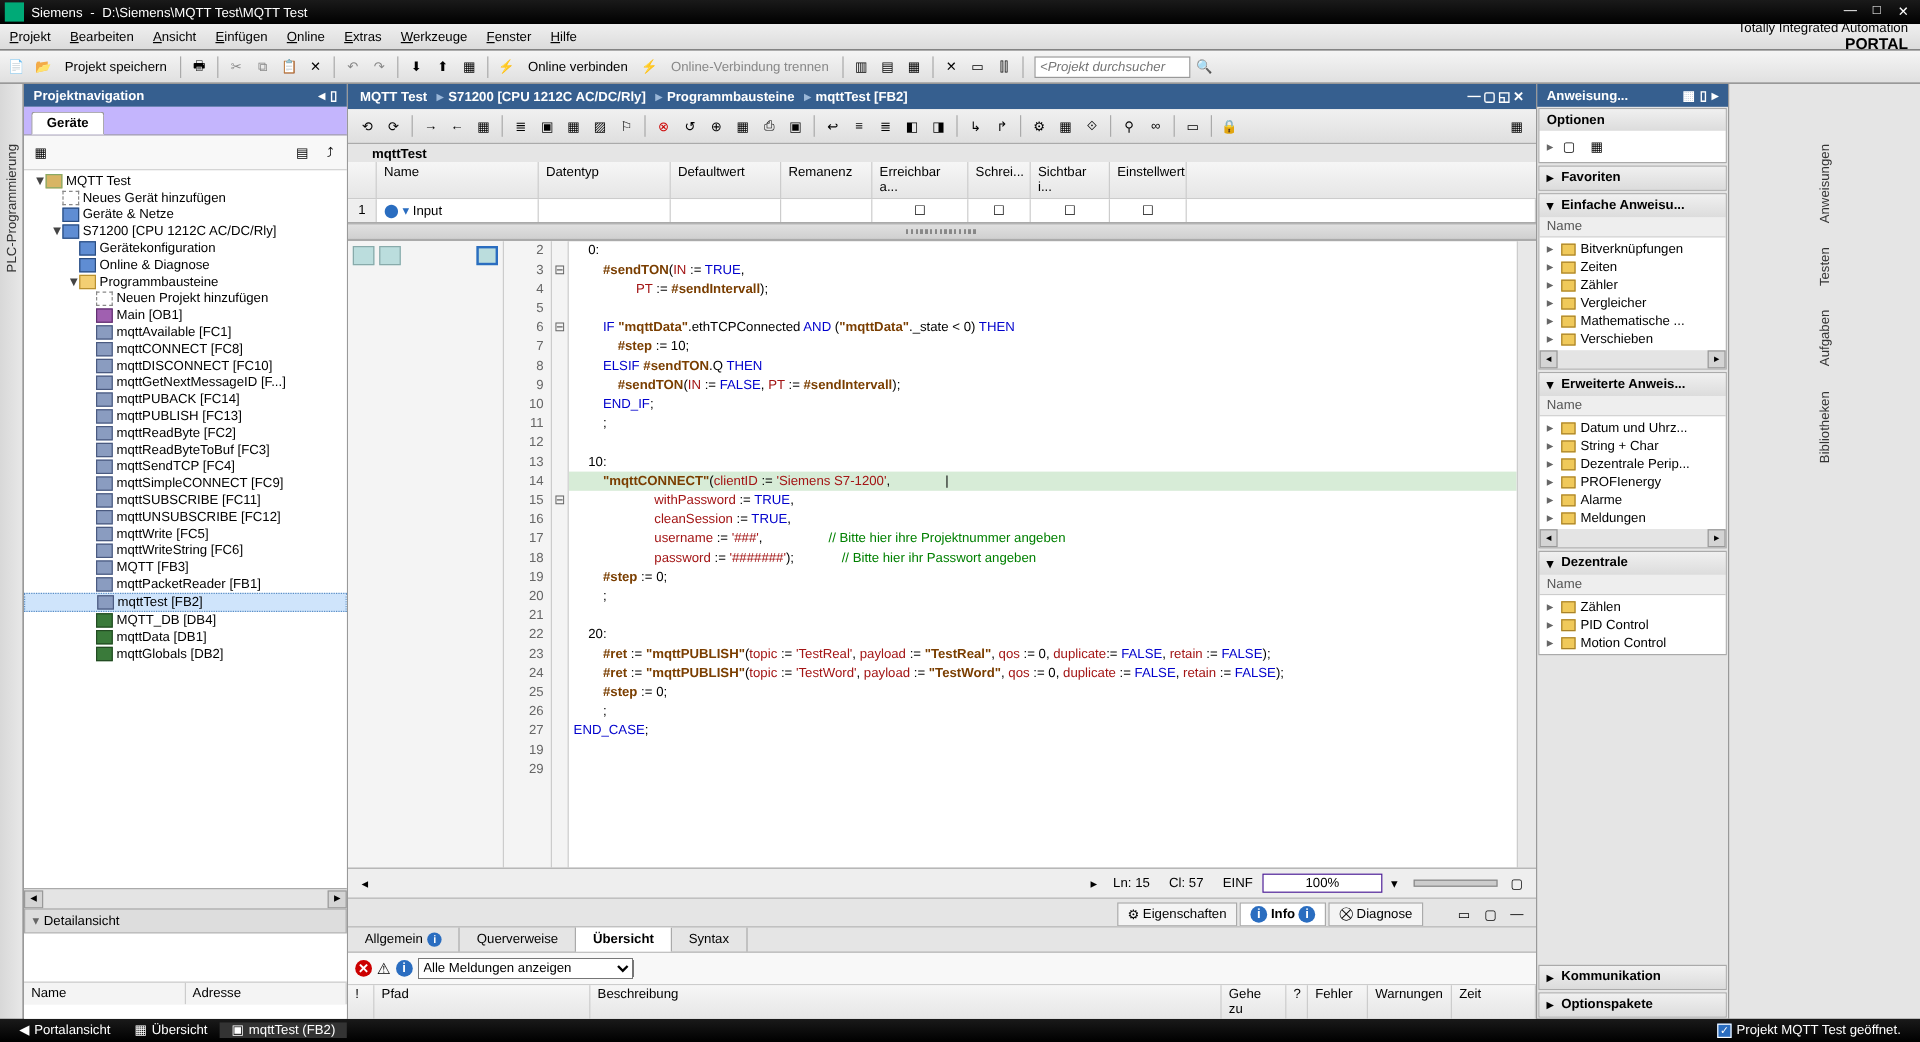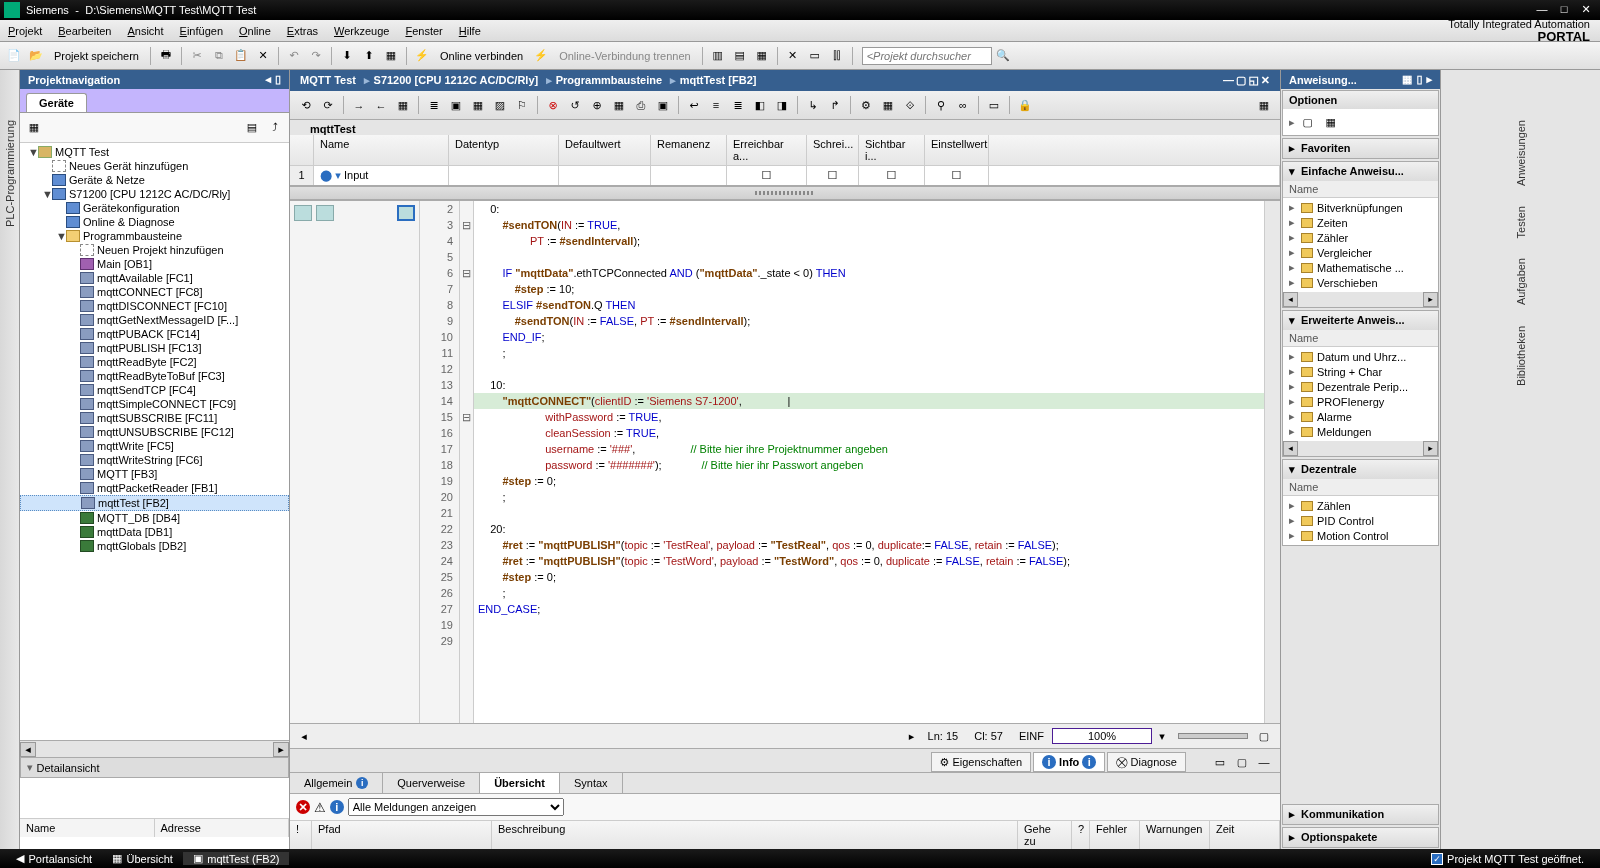--- a/index.html
+++ b/index.html
@@ -93,21 +93,21 @@
 .statusline { background: #eee; border-top: 1px solid #aaa; border-bottom: 1px solid #aaa; display: flex; align-items: center; padding: 2px 6px; }
 .statusline .sbtn { width: 16px; text-align: center; }
 .statusline .zoom { width: 100px; border: 1px solid #4c1d95; height: 16px; padding: 0 4px; text-align: center; }
 .auxtabs { display: flex; justify-content: flex-end; background: #e5e5e5; padding: 3px 6px 0 6px; border-bottom: 1px solid #aaa; gap: 2px; }
 .auxtab { background: #f4f4f4; border: 1px solid #aaa; padding: 2px 8px; cursor: pointer; display: flex; align-items: center; gap: 3px; }
 .auxtab.active { background: #fff; font-weight: bold; }
 .bottabs { display: flex; background: #e5e5e5; border-bottom: 1px solid #aaa; }
 .bottab { padding: 4px 14px; border-right: 1px solid #aaa; cursor: pointer; display: flex; align-items: center; gap: 4px; }
 .bottab.active { background: #fff; font-weight: bold; }
 .msgbar { background: #f8f8f8; padding: 4px 6px; display: flex; align-items: center; gap: 4px; border-bottom: 1px solid #ccc; }
-.msgbar select { height: 18px; width: 216px; }
+.msgbar select { height: 18px; width: 180px; }
 .msghdr { display: flex; background: linear-gradient(#f6f6f6,#e6e6e6); }
 .msghdr > div { padding: 2px 6px; border-right: 1px solid #ccc; }
 .errico { color: #fff; background: #c00; border-radius: 50%; width: 14px; height: 14px; display: inline-flex; align-items: center; justify-content: center; font-weight: bold; }
 .warnico { color: #000; font-size: 13px; }
 .infoico { color: #fff; background: #2a6dc0; border-radius: 50%; width: 14px; height: 14px; display: inline-flex; align-items: center; justify-content: center; font-weight: bold; }
 
 
 .right { width: 160px; background: #e5e5e5; border-left: 1px solid #999; display: flex; flex-direction: column; }
 .acc { border: 1px solid #aaa; margin: 1px; }
 .acc .ahdr { background: linear-gradient(#f0f0f0,#dcdcdc); padding: 3px 6px; display: flex; align-items: flex-start; cursor: pointer; font-weight: bold; }

